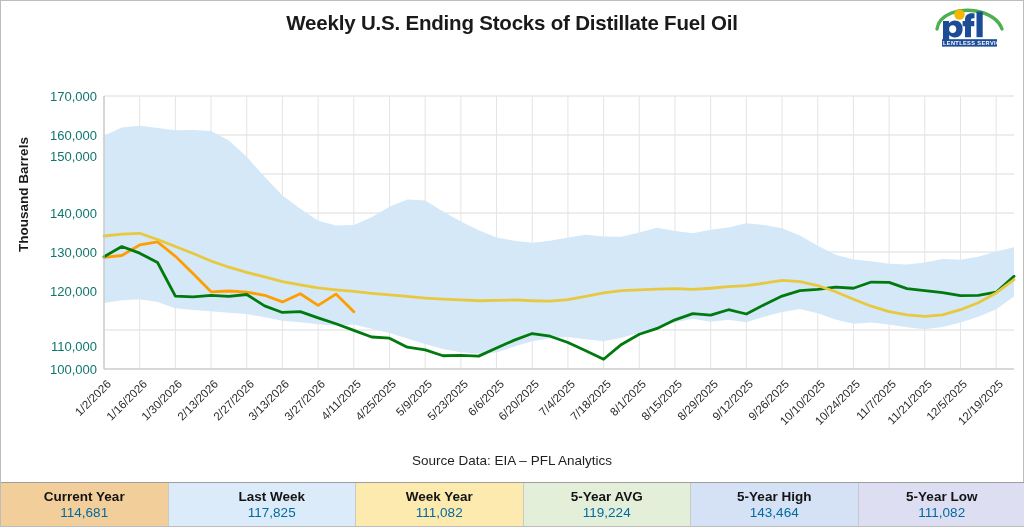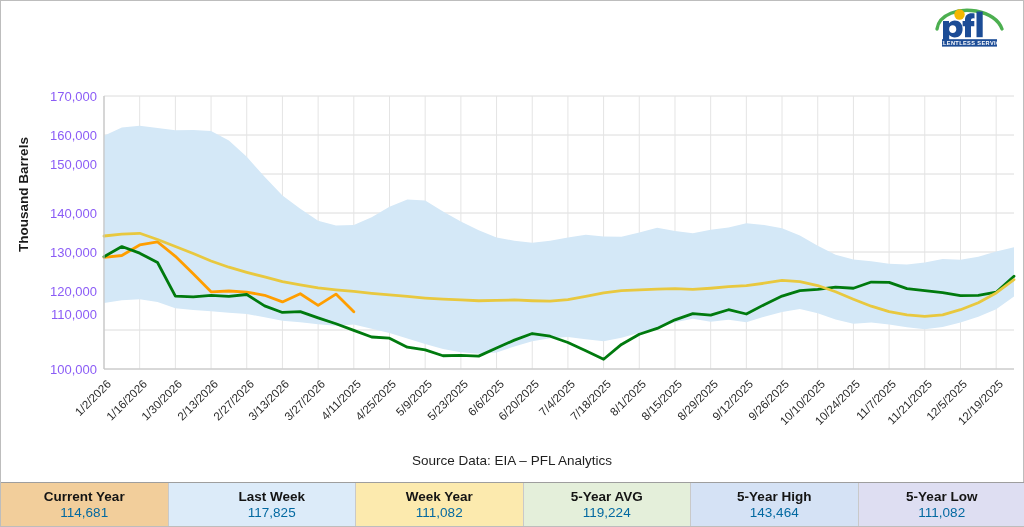--- a/index.html
+++ b/index.html
@@ -67,21 +67,21 @@
     font-size: 13.5px;
     font-weight: bold;
     color: #1a1a1a;
   }
   .ytick {
     position: absolute;
     right: 0;
     width: 72px;
     text-align: right;
     font-size: 13px;
-    color: #8b5cf6;
+    color: #0f766e;
     transform: translateY(-50%);
   }
   .ytick-holder { position:absolute; left:24px; top:0; width:72px; height:527px; }
 
   .xtick {
     position: absolute;
     font-size: 11.6px;
     color: #2b2b2b;
     white-space: nowrap;
     transform-origin: right top;
@@ -119,45 +119,46 @@
   }
   .summary-cell:last-child { border-right: none; }
   .summary-label { font-size: 13.5px; font-weight: bold; color: #141414; }
   .summary-value { font-size: 13.5px; color: #0369a1; }
 </style>
 </head>
 <body>
 
 <div id="root">
 
+  <div class="chart-title">Weekly U.S. Ending Stocks of Distillate Fuel Oil</div>
 
   <div class="logo">
     <svg width="78" height="46" viewBox="0 0 78 46" xmlns="http://www.w3.org/2000/svg">
       <path d="M6 24 C8 9, 28 3, 45 6 C60 9, 68 16, 71 24" stroke="#4CAF50" stroke-width="3.4" fill="none" stroke-linecap="round"></path>
       <circle cx="28.5" cy="9.5" r="5.2" fill="#F5B800"></circle>
       <g fill="#1C4C96">
         <path d="M12 16 h6 v2.2 c1.6-1.8 3.6-2.6 5.8-2.6 4.6 0 7.8 3.4 7.8 8.4 0 5-3.2 8.5-7.9 8.5-2.1 0-4-0.8-5.5-2.4V40 h-6.2z M18.1 24.2 c0 2.3 1.5 3.9 3.6 3.9 2.1 0 3.6-1.6 3.6-3.9 0-2.3-1.5-3.9-3.6-3.9-2.1 0-3.6 1.6-3.6 3.9z"></path>
         <path d="M34 21.2 h-2.4 v-5.1 H34 v-1.4 c0-4.3 2.5-6.5 6.7-6.5 1 0 2 .1 2.8.3 v5 c-.5-.1-.9-.2-1.4-.2-1.4 0-2.1.7-2.1 2.1 v.7 h3.3 v5.1 h-3.3 V32.2 H34z"></path>
         <path d="M45.5 6.5 h6.2 V32.2 h-6.2z"></path>
       </g>
       <rect x="11" y="34.2" width="55" height="7.4" fill="#1C4C96"></rect>
       <text x="38.5" y="40" fill="#ffffff" font-family="Liberation Sans, sans-serif" font-size="5.6" font-weight="bold" text-anchor="middle" letter-spacing="0.4">RELENTLESS SERVICE</text>
     </svg>
   </div>
 
 
   <div class="plot-wrap">
     <div class="axis-title-y">Thousand Barrels</div>
     <div class="ytick-holder" id="yticks">
         <div class="ytick" style="top: 368px;">100,000</div>
-        <div class="ytick" style="top: 313px;">110,000</div>
+        <div class="ytick" style="top: 345px;">110,000</div>
         <div class="ytick" style="top: 290px;">120,000</div>
         <div class="ytick" style="top: 251px;">130,000</div>
         <div class="ytick" style="top: 212px;">140,000</div>
-        <div class="ytick" style="top: 163px;">150,000</div>
+        <div class="ytick" style="top: 155px;">150,000</div>
         <div class="ytick" style="top: 134px;">160,000</div>
         <div class="ytick" style="top: 95px;">170,000</div>
       </div>
     <div class="xtick-holder" id="xticks">
         <div class="xtick" style="left: -67px; top: 376px; width: 170px;">1/2/2026</div>
         <div class="xtick" style="left: -31.3137px; top: 376px; width: 170px;">1/16/2026</div>
         <div class="xtick" style="left: 4.37255px; top: 376px; width: 170px;">1/30/2026</div>
         <div class="xtick" style="left: 40.0588px; top: 376px; width: 170px;">2/13/2026</div>
         <div class="xtick" style="left: 75.7451px; top: 376px; width: 170px;">2/27/2026</div>
         <div class="xtick" style="left: 111.431px; top: 376px; width: 170px;">3/13/2026</div>

